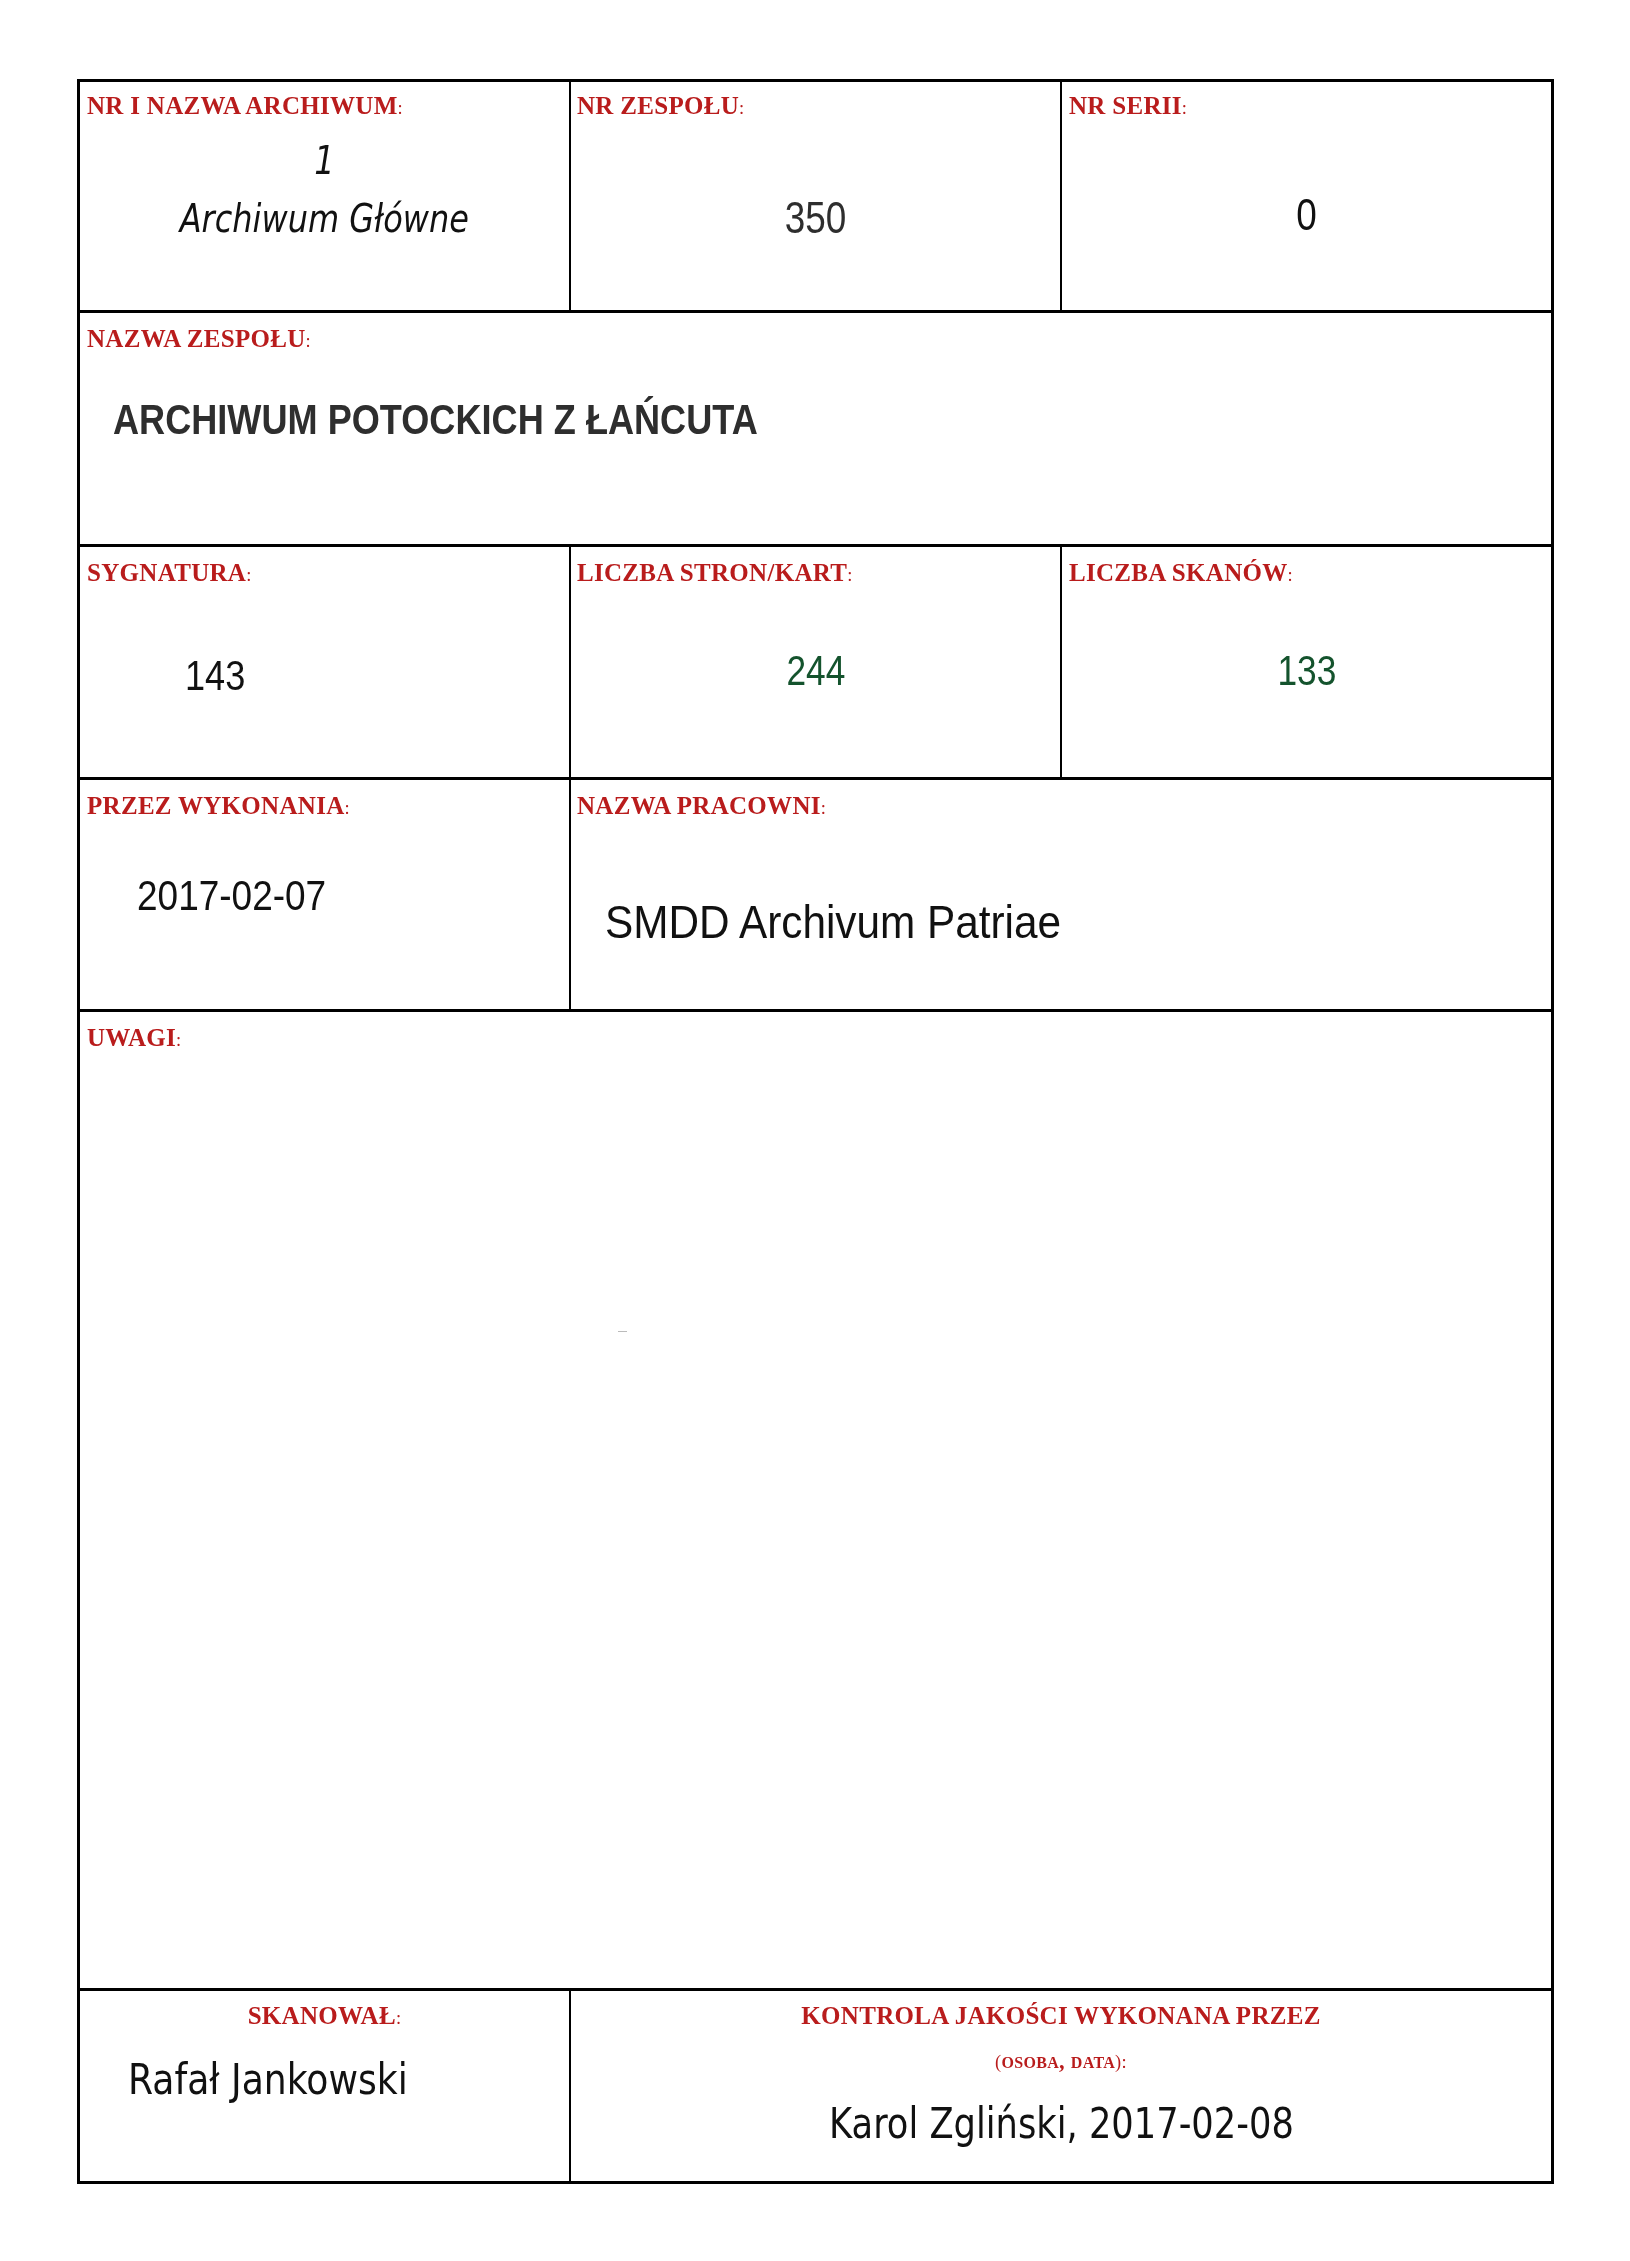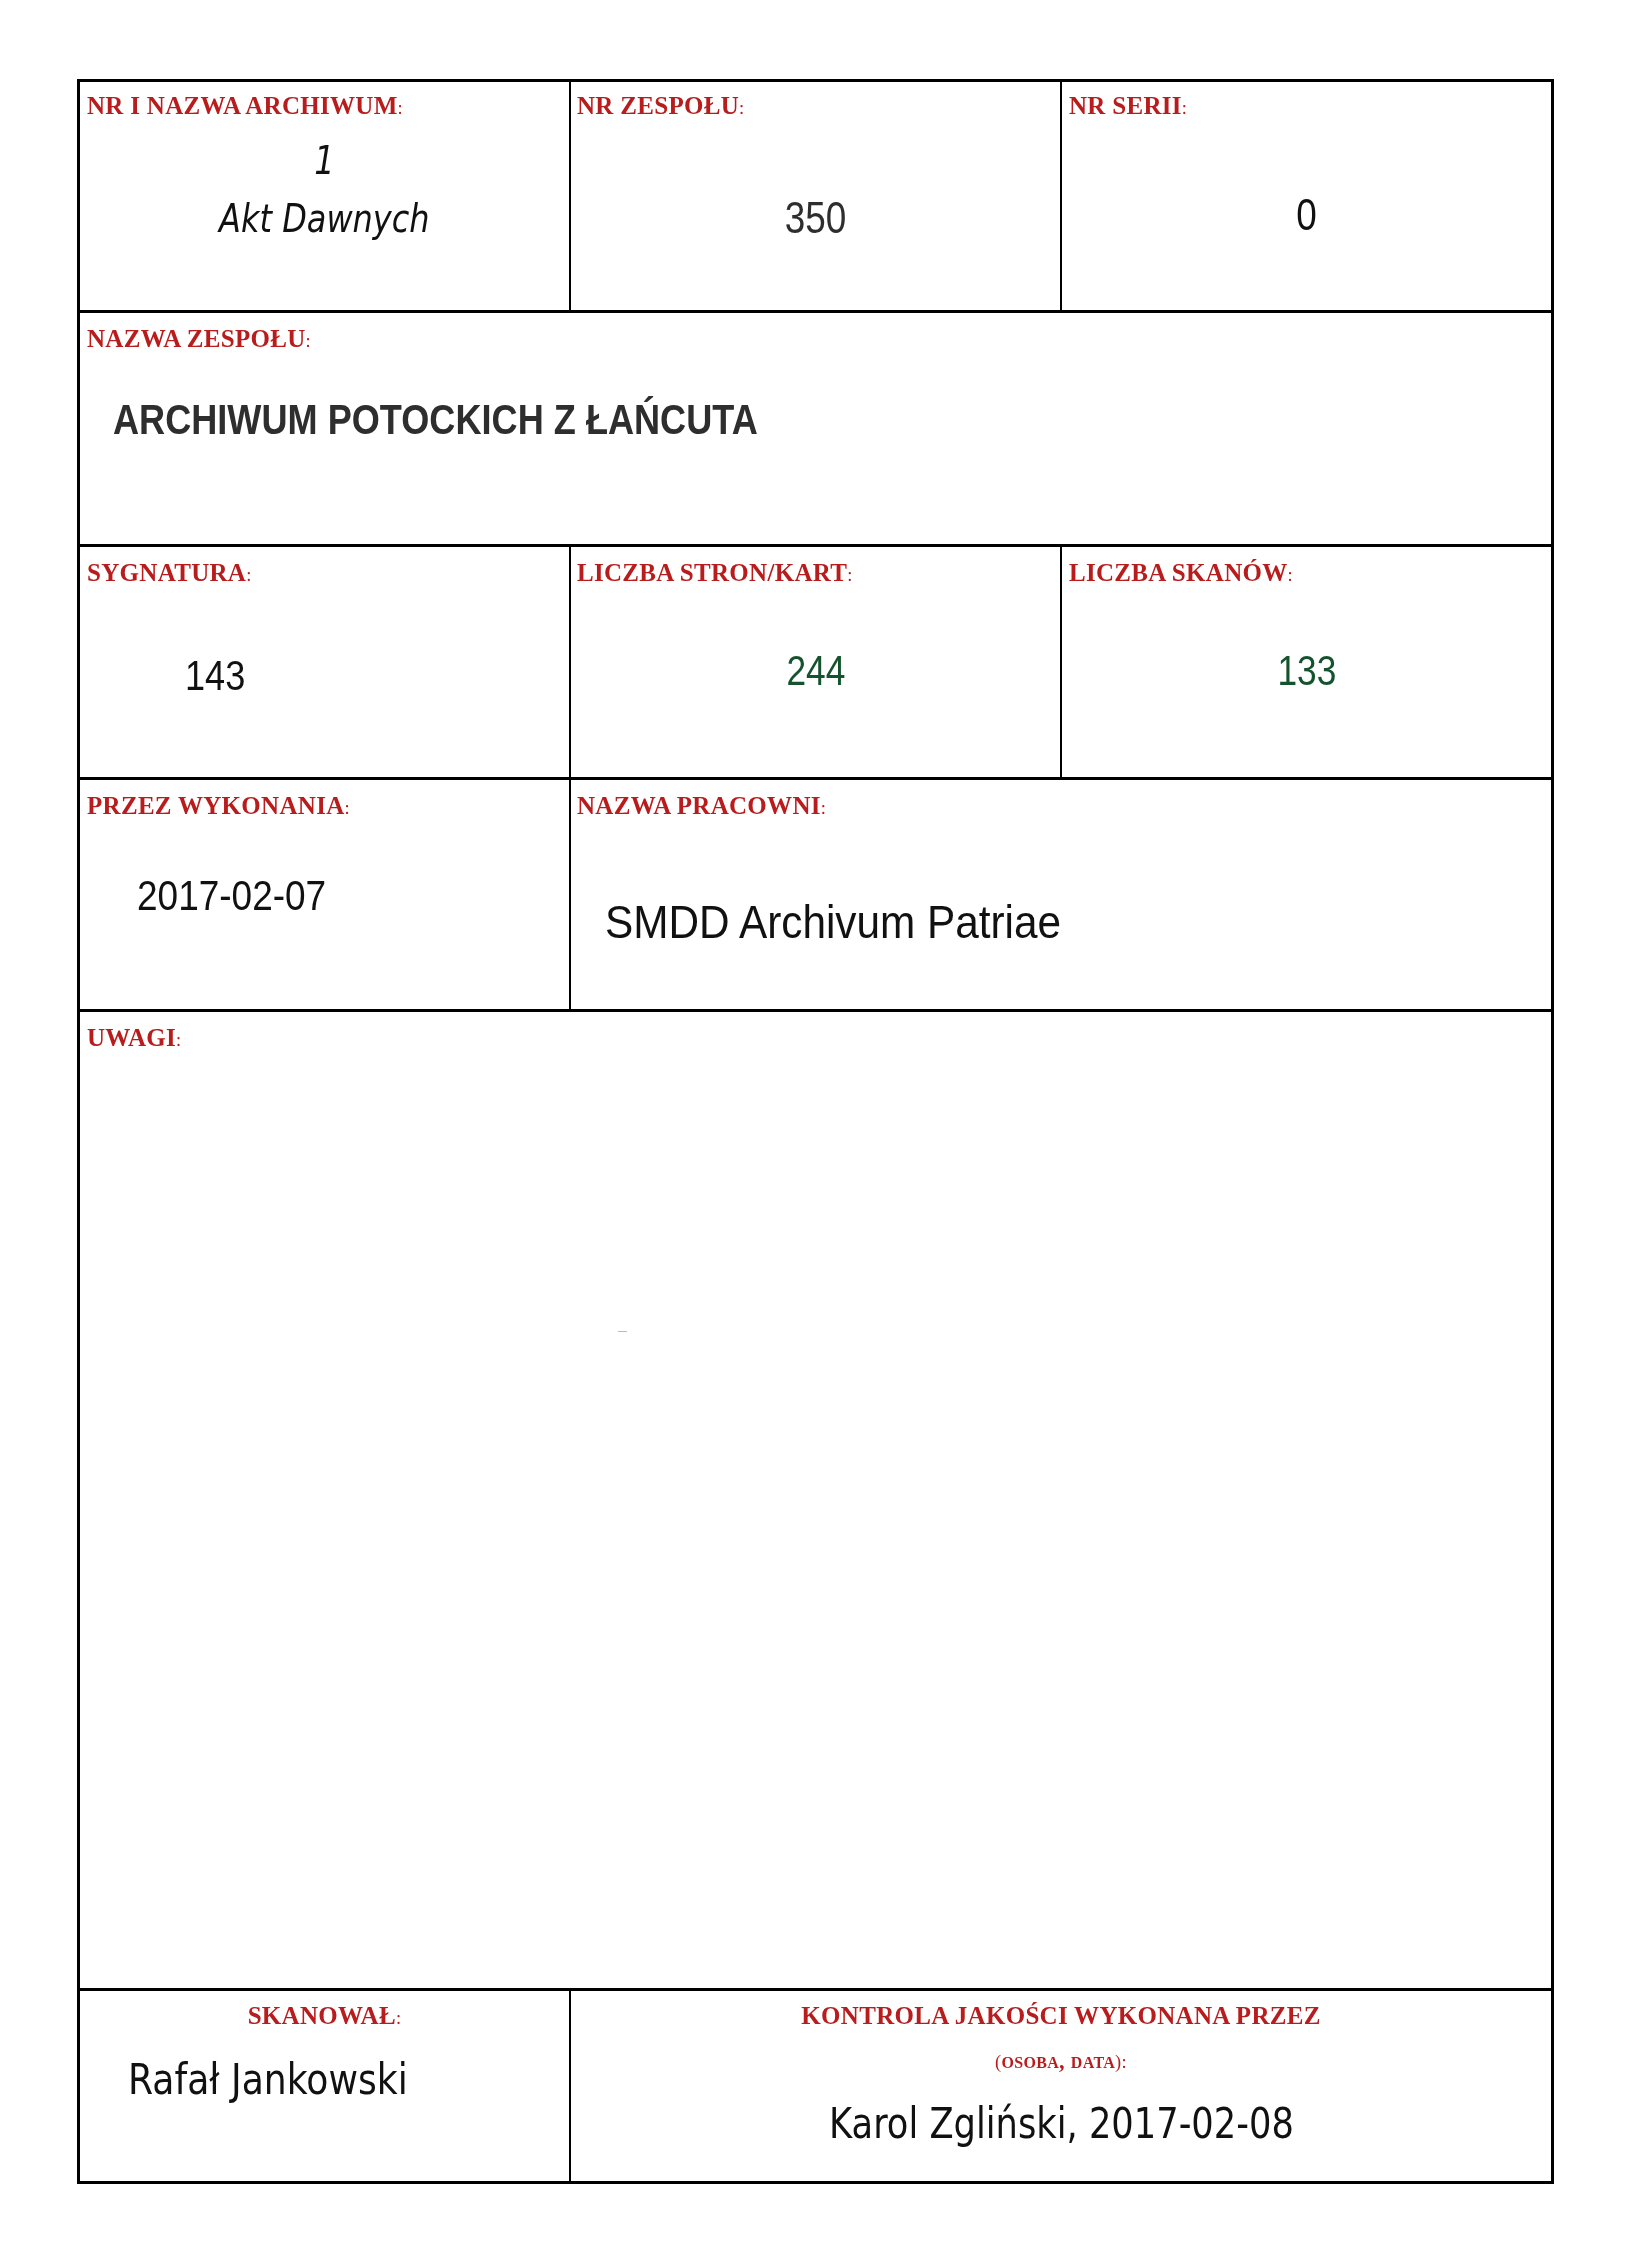--- a/index.html
+++ b/index.html
@@ -36,21 +36,21 @@
 <div class="vline" style="left:569px; top:545px; height:233px"></div>
 <div class="vline" style="left:1060px; top:545px; height:233px"></div>
 <div class="vline" style="left:569px; top:778px; height:233px"></div>
 <div class="vline" style="left:569px; top:1989px; height:195px"></div>
 
 <div class="label" style="left:87px; top:92px">
   <span>NR I NAZWA ARCHIWUM</span><span class="colon">:</span>
 </div>
 <div class="val-hum italic center" style="left:80px; width:489px; top:132px; font-size:39px; line-height:58px;">
   <div><span class="cond">1</span></div>
-  <div><span class="cond">Akt Dawnych</span></div>
+  <div><span class="cond">Archiwum Główne</span></div>
 </div>
 
 <div class="label" style="left:577px; top:92px">
   <span>NR ZESPOŁU</span><span class="colon">:</span>
 </div>
 <div class="val-sans center" style="left:571px; width:489px; top:192px; font-size:45px;">
   <span class="cond">350</span>
 </div>
 
 <div class="label" style="left:1069px; top:92px">

